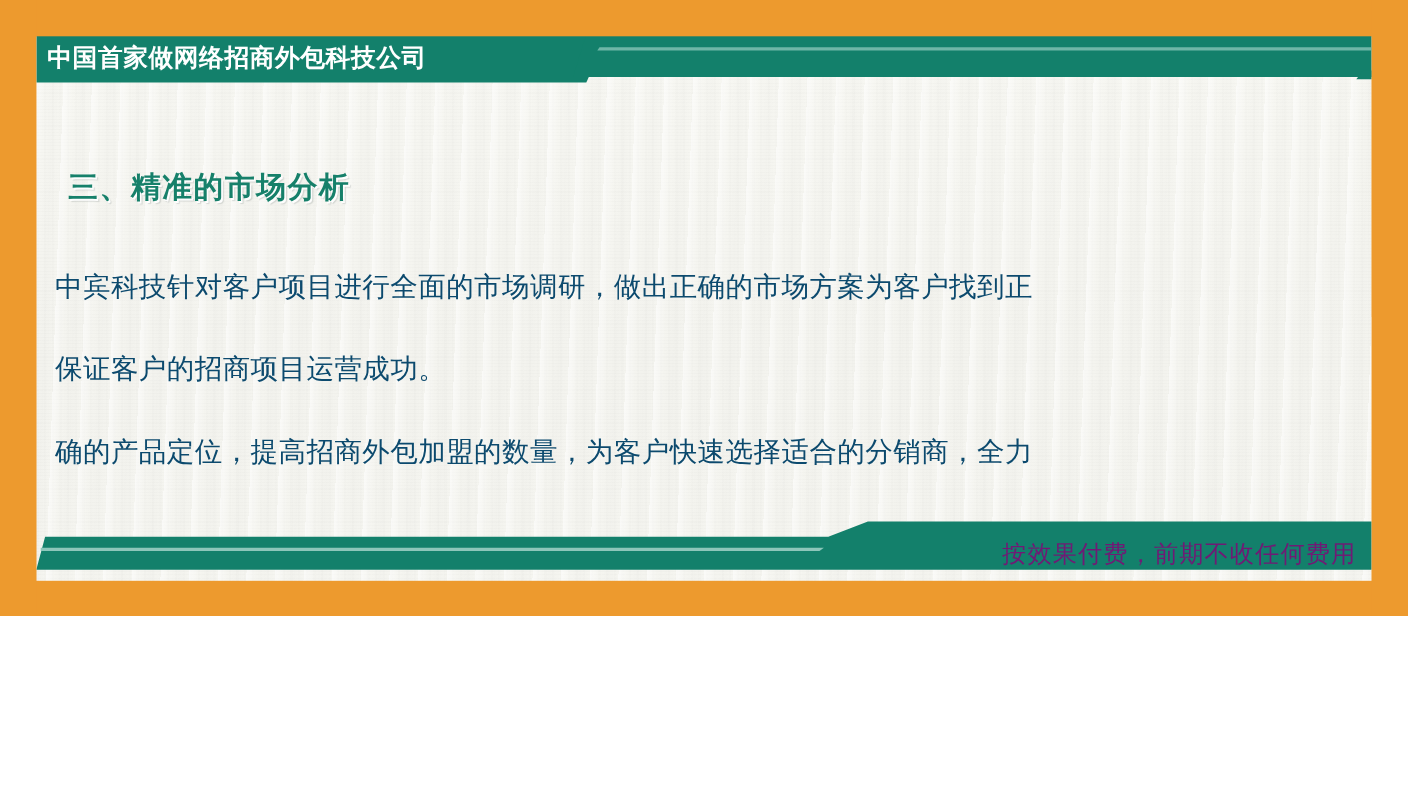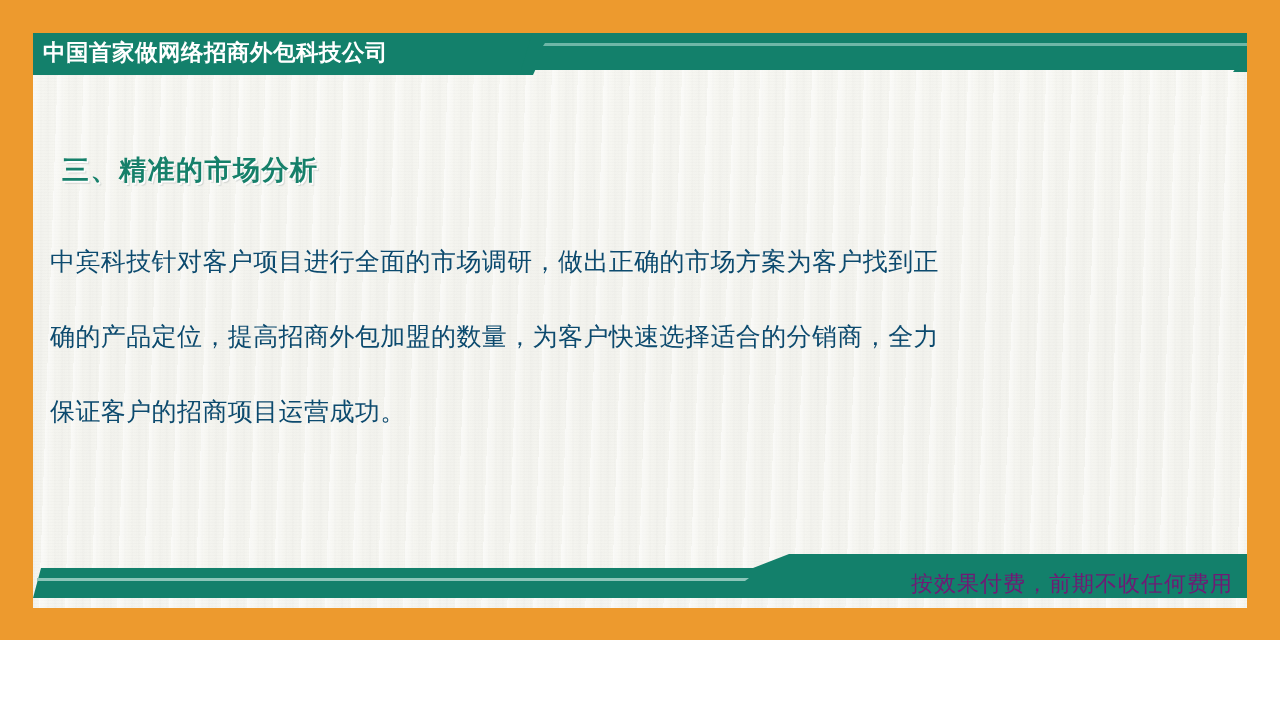--- a/index.html
+++ b/index.html
@@ -3,21 +3,21 @@
 <meta charset="utf-8">
 <style>
   html, body {
     margin: 0;
     padding: 0;
     background: #ffffff;
   }
   #slide {
     position: relative;
     width: 1280px;
-    height: 640px;
+    height: 560px;
     overflow: hidden;
     background: #ed9a2e;
     font-family: "Liberation Sans", "DejaVu Sans", sans-serif;
   }
 
   
   .canvas {
     position: absolute;
     left: 33px;
     top: 33px;
@@ -153,22 +153,22 @@
 
       <polygon points="1206,33 1214,33 1214,41 1200,41" fill="#13806b"></polygon>
     </svg>
     <div class="header-title">中国首家做网络招商外包科技公司</div>
   </div>
 
   <div class="section-title">三、精准的市场分析</div>
 
   <div class="body-text">
     <span class="ln">中宾科技针对客户项目进行全面的市场调研，做出正确的市场方案为客户找到正</span>
+    <span class="ln">保证客户的招商项目运营成功。</span>
     <span class="ln">确的产品定位，提高招商外包加盟的数量，为客户快速选择适合的分销商，全力</span>
-    <span class="ln">保证客户的招商项目运营成功。</span>
   </div>
 
   <div class="footer-wrap">
     <svg class="footer-shape" width="1214" height="60" viewBox="0 0 1214 60" preserveAspectRatio="none">
 
       <polygon points="8,20 720,20 756,6 1214,6 1214,50 0,50" fill="#13806b"></polygon>
 
       <polygon points="4,33 712,33 716,30 4,30" fill="#8dc6ba"></polygon>
     </svg>
     <div class="footer-text">按效果付费，前期不收任何费用</div>

